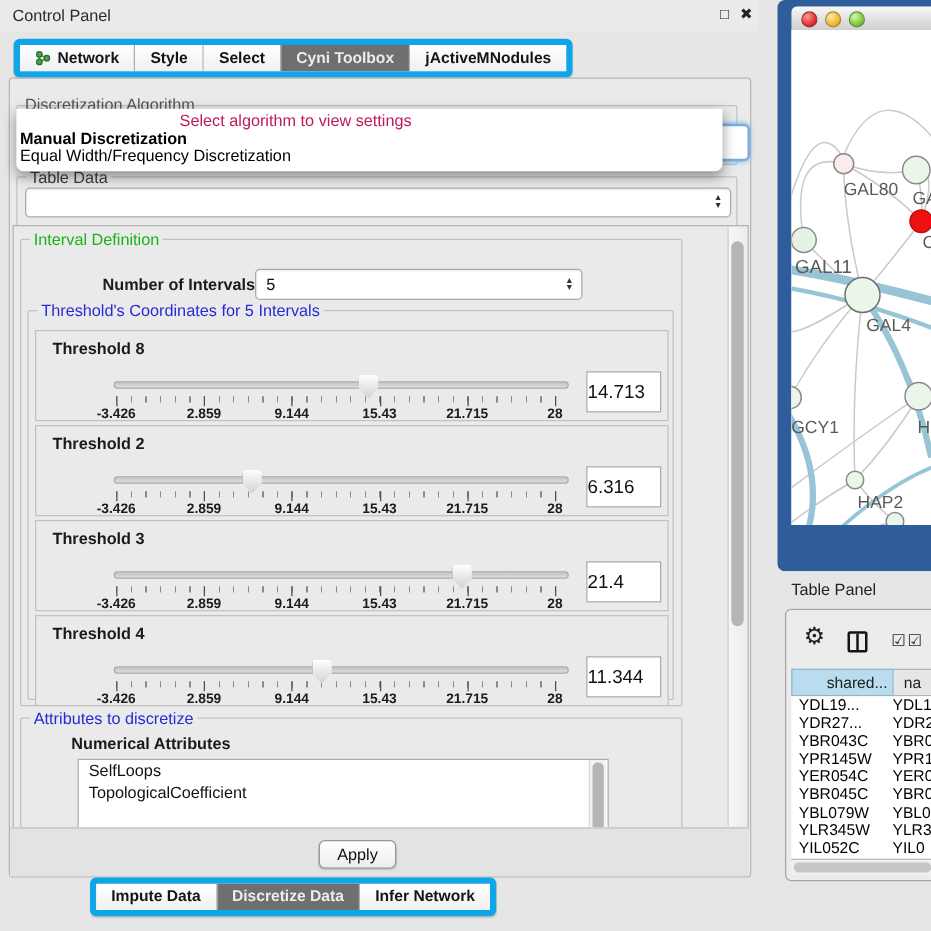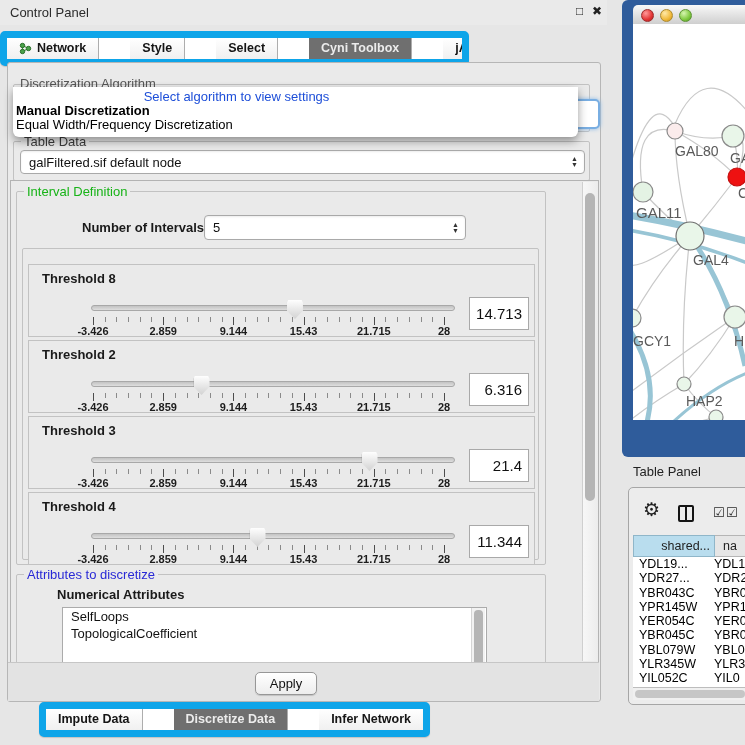--- a/index.html
+++ b/index.html
@@ -14,22 +14,22 @@
 
   
   #left-panel{left:0;top:0;width:607px;height:745px;background:#e6e6e6;}
   #titlebar{left:0;top:0;width:607px;height:25px;background:#eaeaea;}
   #titlebar .t{position:absolute;left:10px;top:5px;font-size:13px;color:#2b2b2b;}
   .win-ico{position:absolute;top:4px;font-size:12px;font-weight:bold;color:#222;cursor:default;}
   #float-ico{left:576px;}
   #close-ico{left:592px;}
 
   
-  .seg-bar{display:flex;border:7px solid #0ea5e9;border-radius:5px;overflow:hidden;
-    box-shadow:0 1px 1px rgba(0,0,0,.15);background:#fff;width:max-content;gap:31px;}
+  .seg-bar{display:flex;border:5px solid #0ea5e9;border-radius:5px;overflow:hidden;
+    box-shadow:0 1px 1px rgba(0,0,0,.15);background:#fff;width:max-content;}
   .seg{padding:3px 12px 4px 12px;background:linear-gradient(#ffffff,#f0f0f0);
     border-right:1px solid #adadad;font-weight:bold;font-size:12.5px;color:#151515;
     display:flex;align-items:center;gap:5px;white-space:nowrap;}
   .seg:last-child{border-right:none;}
   .seg.active{background:#6f6f6f;color:#ececec;}
   #top-tabs{left:0;right:138px;top:31px;display:flex;justify-content:center;}
   #bottom-tabs{left:0;right:138px;top:702px;display:flex;justify-content:center;}
 
   
   #frame{left:7px;top:62px;width:592px;height:638px;border:1px solid #b6b6b6;
@@ -49,21 +49,21 @@
     display:flex;flex-direction:column;align-items:center;line-height:6px;font-size:7px;color:#333;}
 
   
   #algo-combo{left:20px;top:99px;width:568px;height:26px;border-radius:5px;
     border:2px solid #79aee2;box-shadow:0 0 4px #86b7e6;z-index:4;}
 
   
   #popup{left:13px;top:87px;width:565px;height:50px;background:#fff;z-index:40;
     border-radius:0 0 6px 6px;box-shadow:0 4px 10px rgba(0,0,0,.4);overflow:hidden;}
   #popup .hint{height:15px;line-height:15px;margin-top:2px;text-align:center;
-    padding-right:118px;color:#1d4ed8;font-size:13px;}
+    padding-right:118px;color:#be185d;font-size:13px;}
   #popup .opt{height:14px;line-height:14px;padding-left:3px;font-size:13px;color:#000;}
   #popup .opt.b{font-weight:bold;}
 
   
   #scrollpane{left:10px;top:180px;width:587px;height:481px;border:1px solid #b3b3b3;
     background:#eaeaea;overflow:hidden;}
   .vscroll{position:absolute;top:1px;right:0;width:15px;background:linear-gradient(to right,#f7f7f7,#ececec);
     border-left:1px solid #cfcfcf;}
   .vthumb{position:absolute;left:2px;width:10px;border-radius:5px;background:#b5b5b5;}
 
@@ -79,21 +79,21 @@
     clip-path:polygon(8% 0,92% 0,100% 14%,100% 55%,50% 100%,0 55%,0 14%);
     filter:drop-shadow(0 0 1px #7a7a7a);}
   .ticks-minor{position:absolute;left:64px;top:52px;width:352px;height:5px;
     background:repeating-linear-gradient(to right,#8a8a8a 0 1px,transparent 1px 11.7px);}
   .ticks-major{position:absolute;left:64px;top:52px;width:351px;height:8px;}
   .ticks-major i{position:absolute;width:1px;height:8px;background:#4d4d4d;}
   .tick-labels{position:absolute;left:64px;top:60px;width:351px;height:12px;}
   .tick-labels span{position:absolute;transform:translateX(-50%);font-size:11px;
     font-weight:bold;color:#1c1c1c;white-space:nowrap;}
   .thr-value{position:absolute;right:5px;top:32px;width:52px;height:31px;background:#fff;
-    border:1px solid #a9a9a9;font-size:15px;color:#111;text-align:right;
+    border:1px solid #a9a9a9;font-size:15px;color:#111;text-align:left;
     line-height:31px;padding-right:6px;}
 
   
   #attr-list{position:absolute;left:45px;top:32px;width:423px;height:86px;background:#fff;
     border:1px solid #ababab;overflow:hidden;}
   .attr-row{padding:1px 0 1px 8px;font-size:13px;color:#111;}
   #attr-vscroll{position:absolute;right:1px;top:1px;width:13px;height:84px;
     background:#f2f2f2;border-left:1px solid #d5d5d5;}
   #attr-vthumb{position:absolute;left:2px;top:2px;width:9px;height:76px;border-radius:4px;background:#b5b5b5;}
 
@@ -186,21 +186,20 @@
   <div class="abs" id="popup">
     <div class="hint">Select algorithm to view settings</div>
     <div class="opt b">Manual Discretization</div>
     <div class="opt">Equal Width/Frequency Discretization</div>
   </div>
 
   <div class="group" style="left:13px;top:141px;width:575px;height:38px;background:#eaeaea;">
     <span class="group-title gt-dark">Table Data</span>
   </div>
   <div class="abs combo" style="left:20px;top:150px;width:555px;height:22px;">
-    <span>galFiltered.sif default node</span>
     <span class="spin">
       <span>▲</span>
         <span>▼</span>
     </span>
   </div>
 
   <div class="abs" id="scrollpane">
 
     <div class="group" style="left:5px;top:10px;width:528px;height:372px;">
       <span class="group-title gt-green">Interval Definition</span>
@@ -208,20 +207,21 @@
       <div class="abs" style="left:65px;top:28px;font-weight:bold;font-size:13px;">Number of Intervals</div>
       <div class="abs combo" style="left:187px;top:23px;width:252px;height:23px;">
         <span>5</span>
         <span class="spin">
           <span>▲</span>
             <span>▼</span>
         </span>
       </div>
 
       <div class="group" style="left:5px;top:56px;width:515px;height:310px;">
+        <span class="group-title gt-blue">Threshold's Coordinates for 5 Intervals</span>
         <div class="abs" style="left:5px;top:15px;">
   <div class="thr-panel">
     <div class="thr-label">Threshold 8</div>
     <div class="thr-slider">
       <div class="track"></div>
       <div class="ticks-minor"></div>
       <div class="ticks-major">
                   <i style="left: 0%;"></i>
                   <i style="left: 20%;"></i>
                   <i style="left: 40%;"></i>

